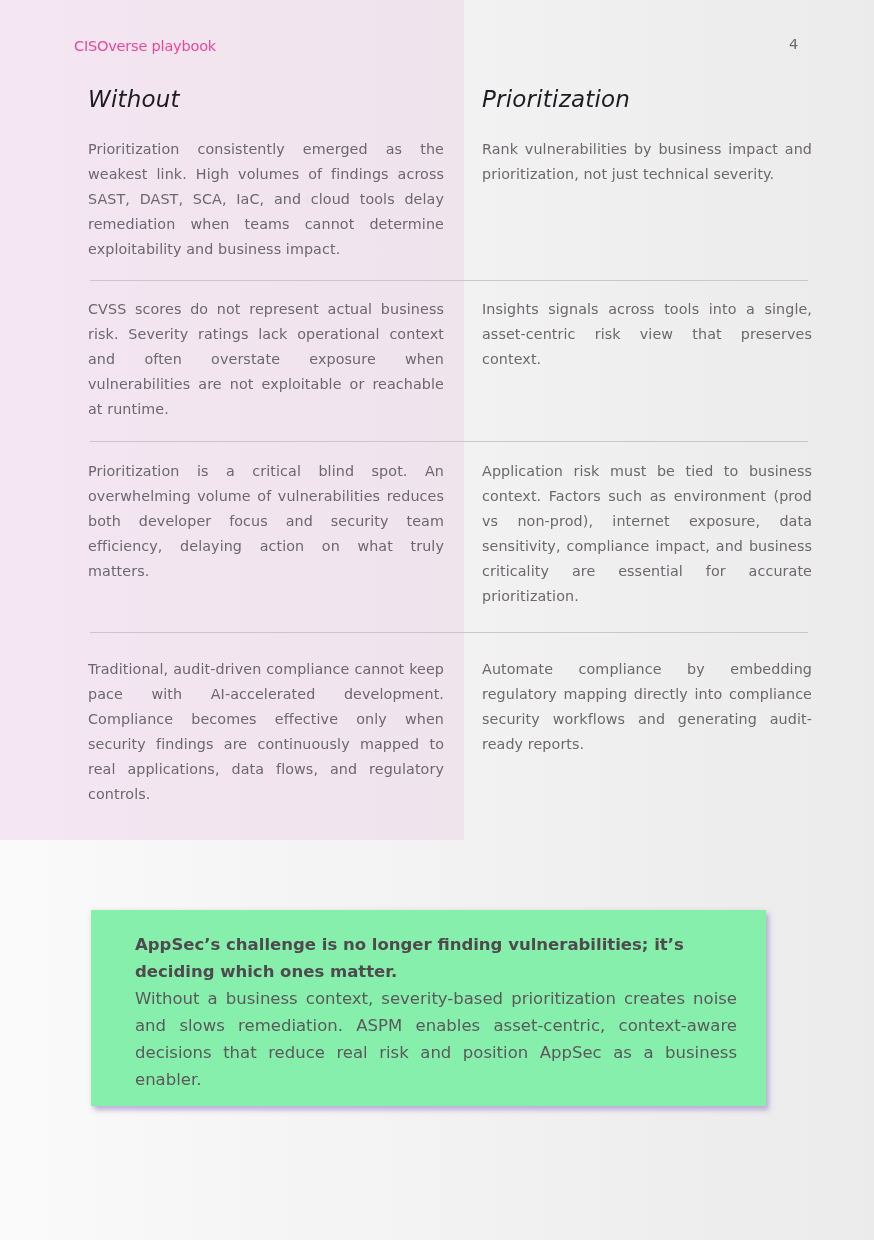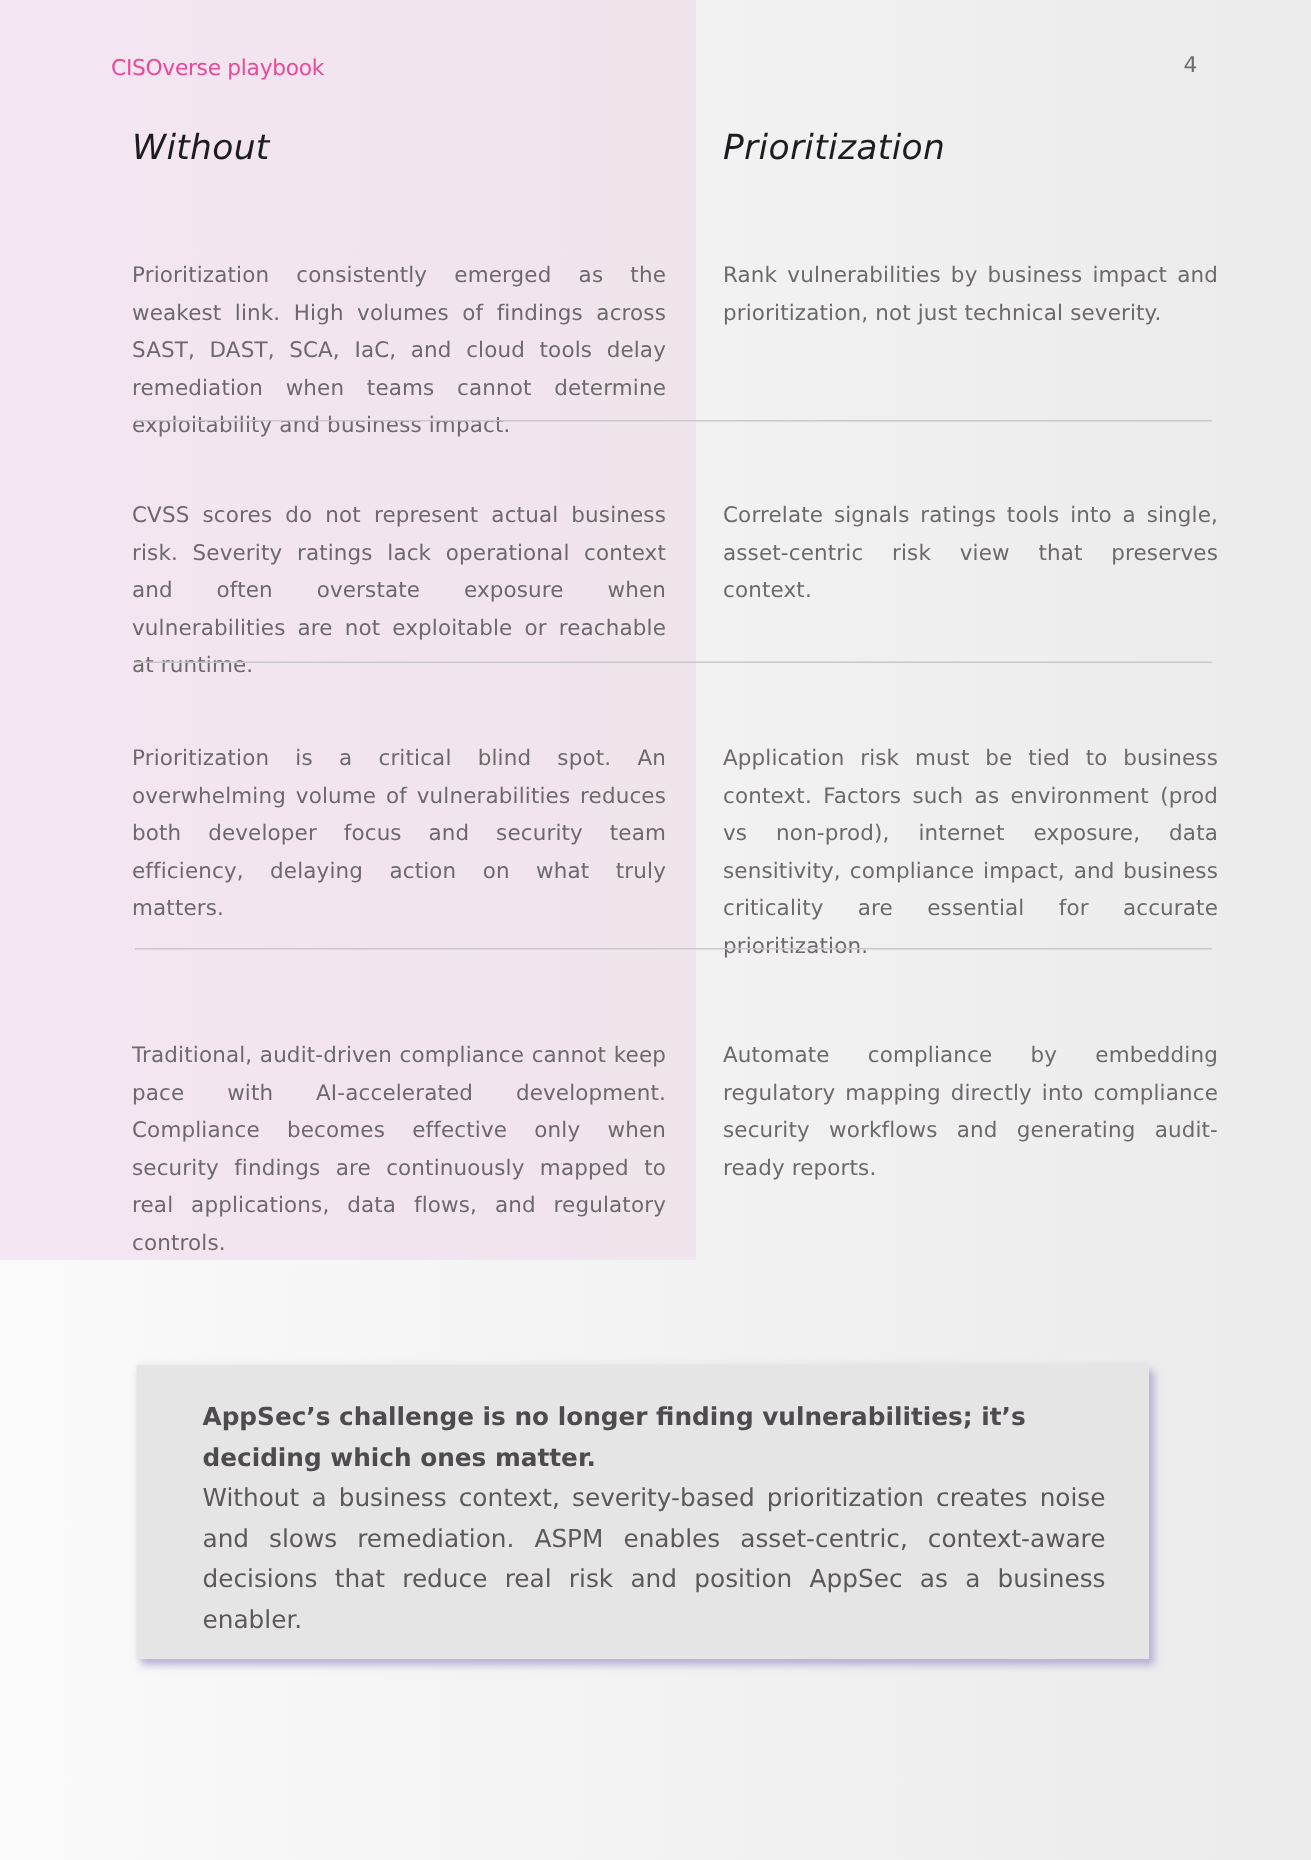--- a/index.html
+++ b/index.html
@@ -25,31 +25,31 @@
     color: #1e1c20; letter-spacing: 0.2px;
   }
   .h-insights { left: 88px; }
   .h-recs { left: 482px; }
   .row {
     position: absolute; left: 0; width: 874px;
   }
   .cell {
     position: absolute; top: 0;
     font-size: 14.3px; line-height: 25px; color: #6c686c;
-    text-align: justify; letter-spacing: 0.1px; margin-top: 35px;
+    text-align: justify; letter-spacing: 0.1px;
   }
   .cell.left { left: 88px; width: 356px; }
   .cell.right { left: 482px; width: 330px; }
   .sep {
     position: absolute; left: 90px; width: 718px; height: 0;
     border-top: 1.5px solid #cbc6cb;
   }
   .callout {
     position: absolute; left: 91px; top: 910px; width: 675px; height: 196px;
-    background: #e5e5e5;
+    background: #86efac;
     box-shadow: 3px 4px 5px rgba(170,155,205,0.75), 0 0 6px rgba(0,0,0,0.06);
   }
   .callout-text {
     position: absolute; left: 44px; top: 21px; width: 602px;
     font-size: 16.5px; line-height: 27px; color: #5c585c; text-align: justify;
   }
   .callout-bold { font-weight: bold; color: #4e4a4e; display: block; text-align: left; }
   .callout-body { display: block; }
 </style>
 </head>
@@ -64,21 +64,21 @@
 <div class="col-heading h-recs">Prioritization</div>
 
 <div class="row" style="top:137px;">
   <div class="cell left">Prioritization consistently emerged as the weakest link. High volumes of findings across SAST, DAST, SCA, IaC, and cloud tools delay remediation when teams cannot determine exploitability and business impact.</div>
   <div class="cell right">Rank vulnerabilities by business impact and prioritization, not just technical severity.</div>
 </div>
 <div class="sep" style="top:280px;"></div>
 
 <div class="row" style="top:297px;">
   <div class="cell left">CVSS scores do not represent actual business risk. Severity ratings lack operational context and often overstate exposure when vulnerabilities are not exploitable or reachable at runtime.</div>
-  <div class="cell right">Correlate signals ratings tools into a single, asset-centric risk view that preserves context.</div>
+  <div class="cell right">Insights signals across tools into a single, asset-centric risk view that preserves context.</div>
 </div>
 <div class="sep" style="top:441px;"></div>
 
 <div class="row" style="top:459px;">
   <div class="cell left">Prioritization is a critical blind spot. An overwhelming volume of vulnerabilities reduces both developer focus and security team efficiency, delaying action on what truly matters.</div>
   <div class="cell right">Application risk must be tied to business context. Factors such as environment (prod vs non-prod), internet exposure, data sensitivity, compliance impact, and business criticality are essential for accurate prioritization.</div>
 </div>
 <div class="sep" style="top:632px;"></div>
 
 <div class="row" style="top:657px;">

